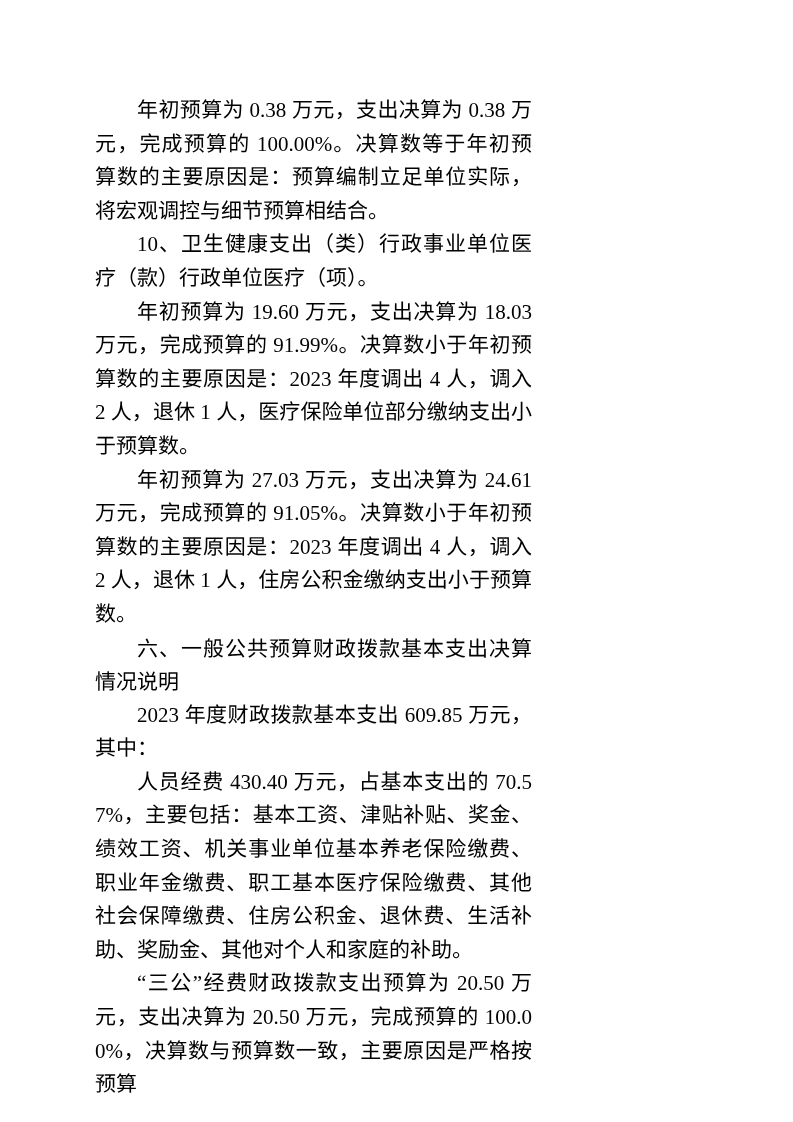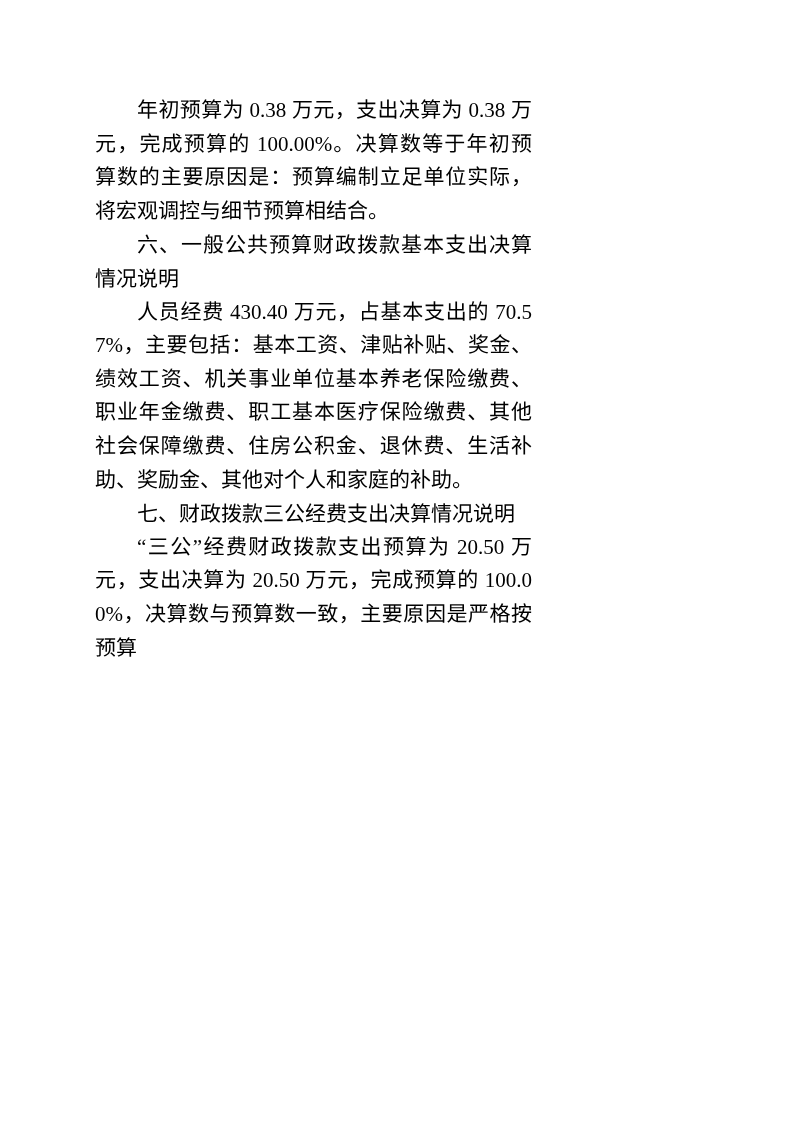--- a/index.html
+++ b/index.html
@@ -34,18 +34,21 @@
     font-family: "Liberation Sans", "DejaVu Sans", sans-serif;
     font-weight: 400;
   }
 </style>
 </head>
 <body>
 
 <div class="page">
   <div class="doc-body">
       <p class="body">年初预算为 0.38 万元，支出决算为 0.38 万元，完成预算的 100.00%。决算数等于年初预算数的主要原因是：预算编制立足单位实际，将宏观调控与细节预算相结合。</p>
+      <p class="body">10、卫生健康支出（类）行政事业单位医疗（款）行政单位医疗（项）。</p>
+      <p class="body">年初预算为 19.60 万元，支出决算为 18.03 万元，完成预算的 91.99%。决算数小于年初预算数的主要原因是：2023 年度调出 4 人，调入 2 人，退休 1 人，医疗保险单位部分缴纳支出小于预算数。</p>
+      <p class="body">年初预算为 27.03 万元，支出决算为 24.61 万元，完成预算的 91.05%。决算数小于年初预算数的主要原因是：2023 年度调出 4 人，调入 2 人，退休 1 人，住房公积金缴纳支出小于预算数。</p>
       <p class="heading1">六、一般公共预算财政拨款基本支出决算情况说明</p>
+      <p class="body">2023 年度财政拨款基本支出 609.85 万元，其中：</p>
       <p class="body">人员经费 430.40 万元，占基本支出的 70.57%，主要包括：基本工资、津贴补贴、奖金、绩效工资、机关事业单位基本养老保险缴费、职业年金缴费、职工基本医疗保险缴费、其他社会保障缴费、住房公积金、退休费、生活补助、奖励金、其他对个人和家庭的补助。</p>
-      <p class="heading1">七、财政拨款三公经费支出决算情况说明</p>
       <p class="body">“三公”经费财政拨款支出预算为 20.50 万元，支出决算为 20.50 万元，完成预算的 100.00%，决算数与预算数一致，主要原因是严格按预算</p>
     </div>
 </div>
 
 </body></html>

